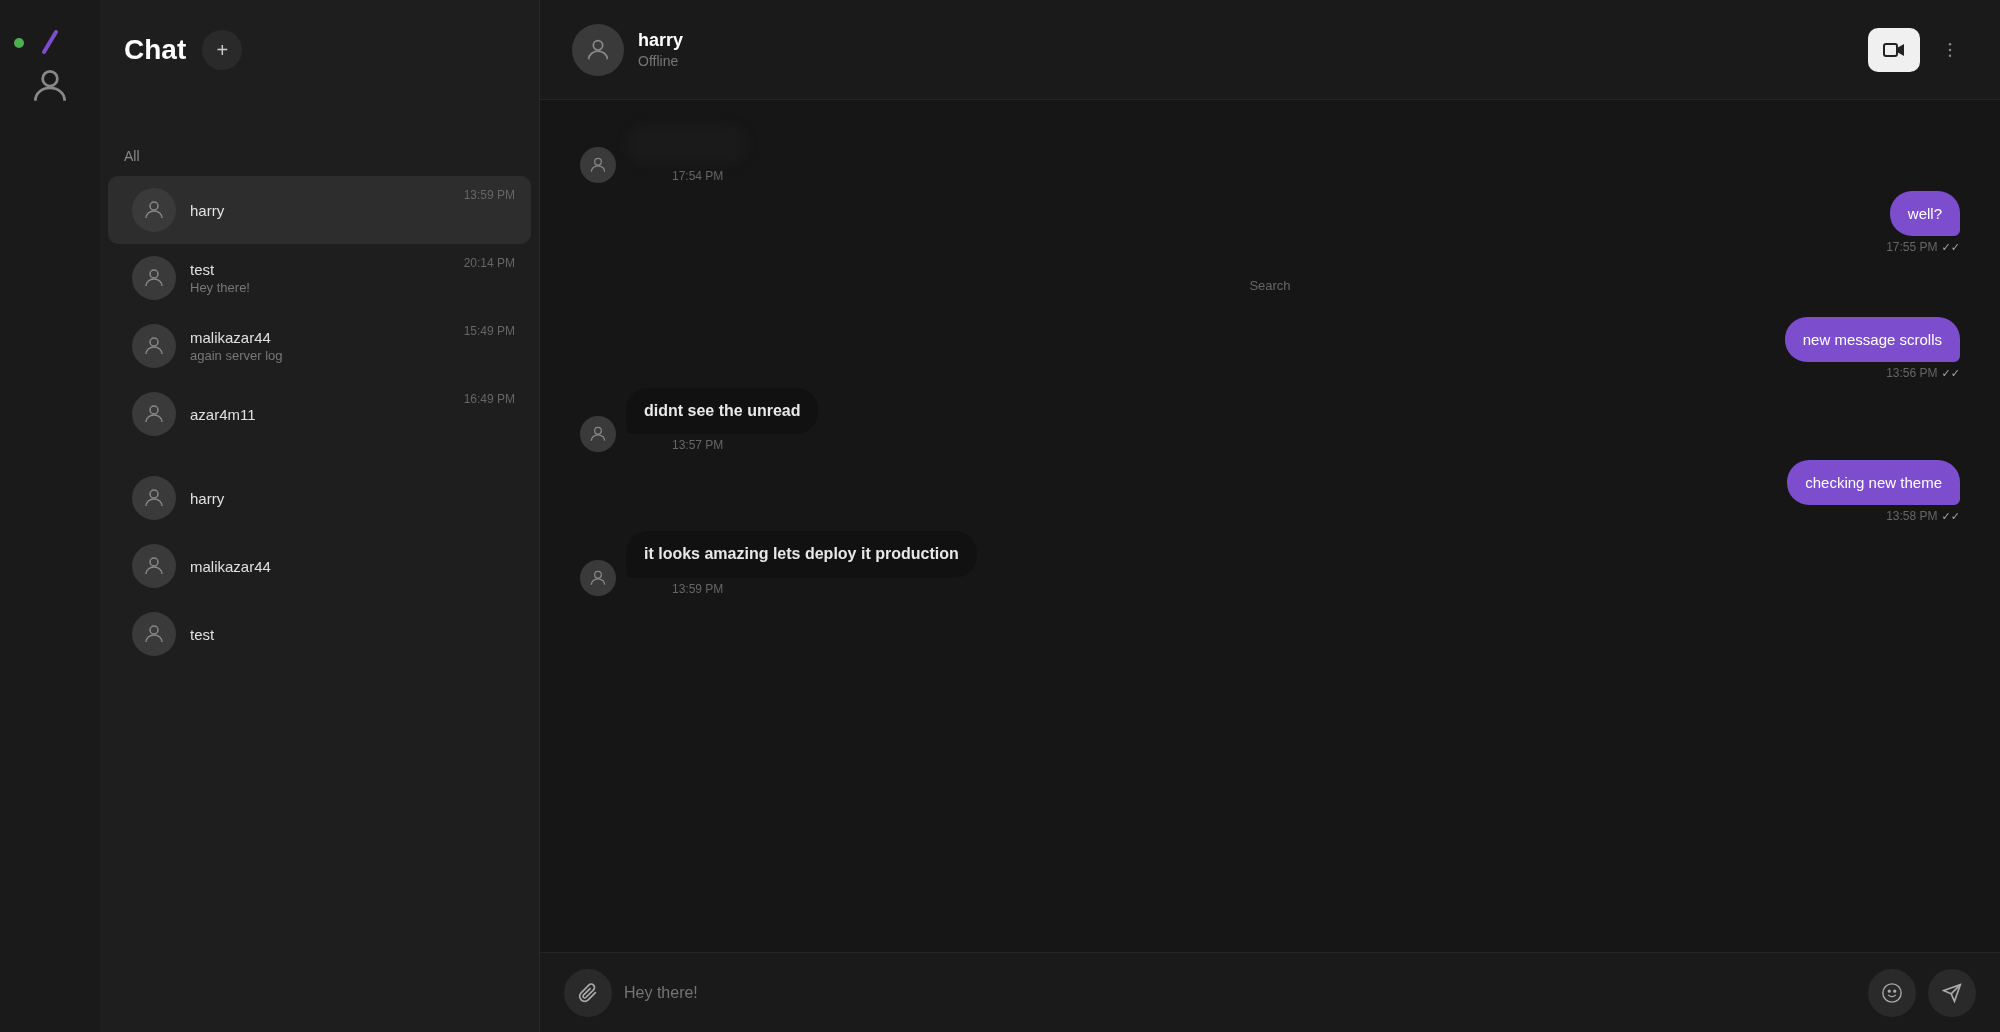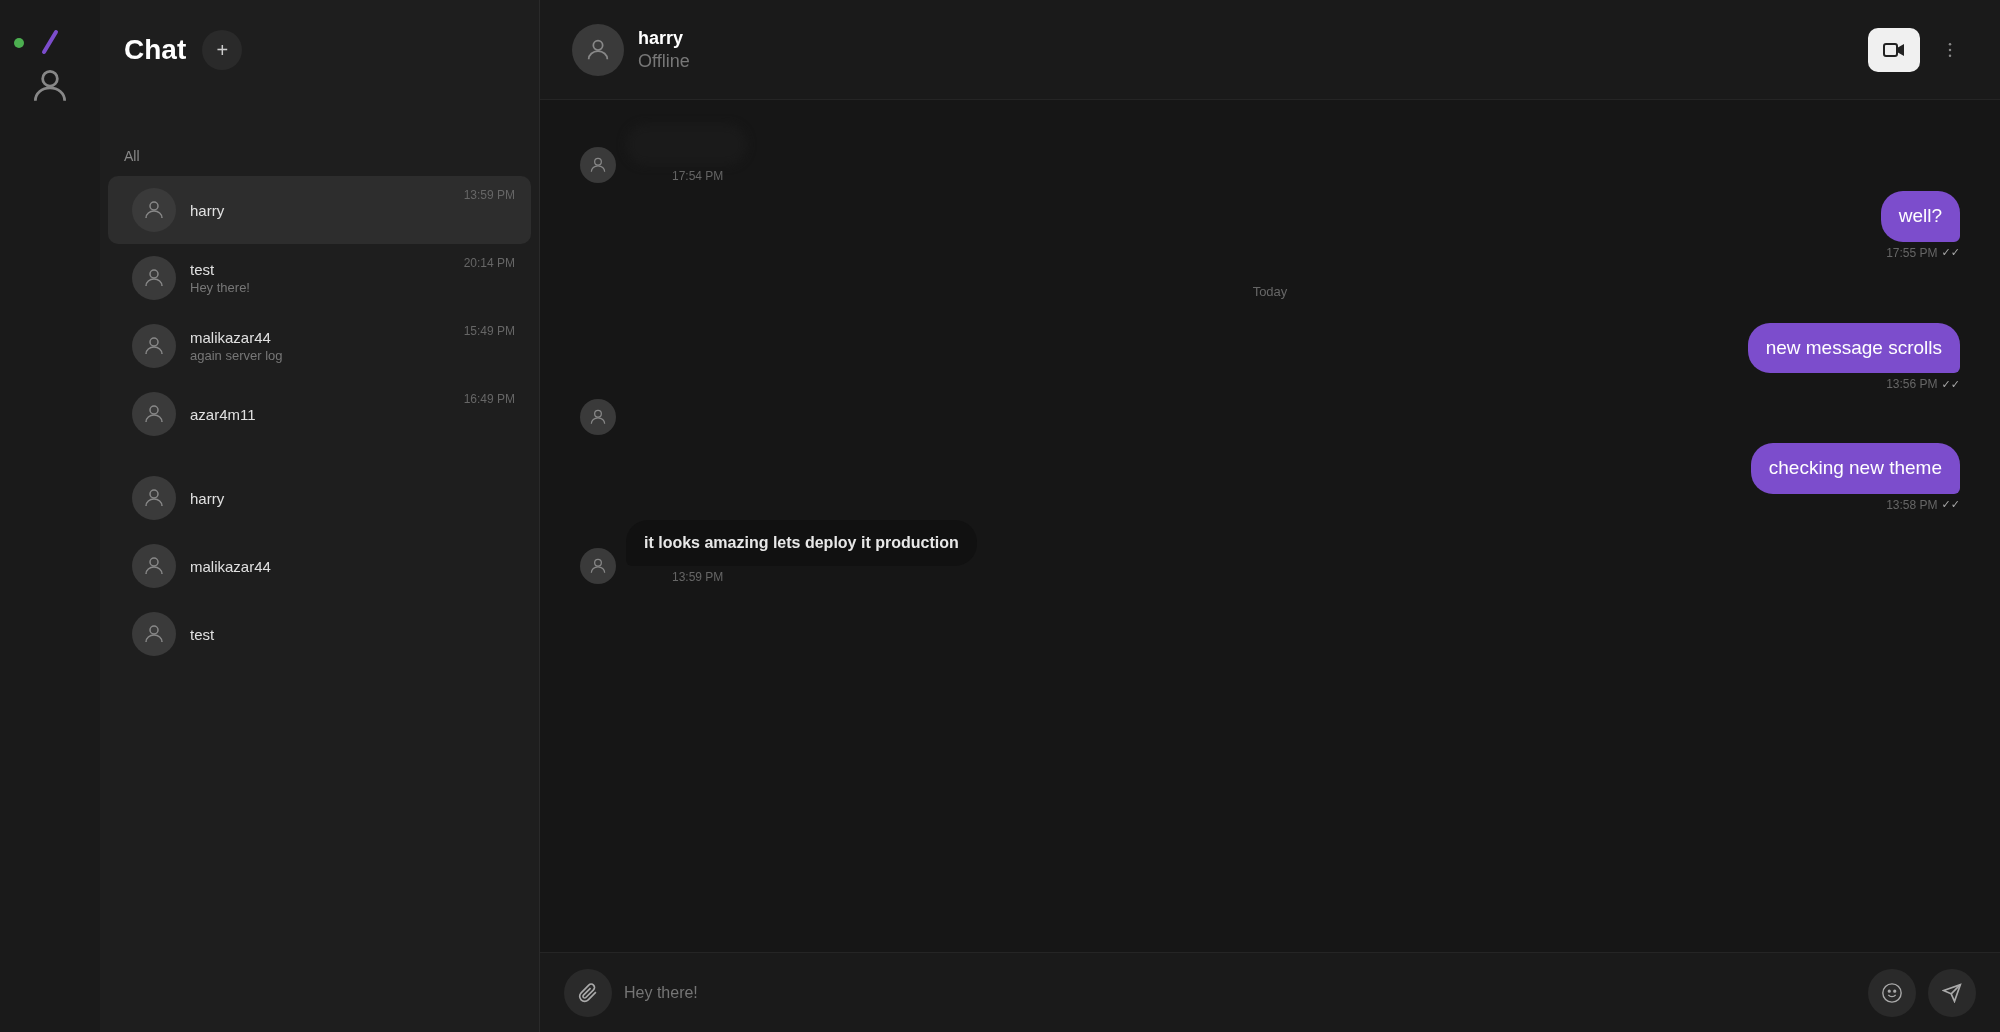--- a/index.html
+++ b/index.html
@@ -212,21 +212,21 @@
       width: 28px;
       height: 28px;
     }
     .contact-info { flex: 1; }
     .contact-name {
       font-size: 18px;
       font-weight: 600;
       color: #ffffff;
     }
     .contact-status {
-      font-size: 18px;
+      font-size: 14px;
       color: #777;
       margin-top: 2px;
     }
     .header-actions {
       display: flex;
       align-items: center;
       gap: 12px;
     }
     .video-btn {
       width: 52px;
@@ -285,21 +285,21 @@
       align-items: center;
       justify-content: center;
       color: #888;
     }
     .msg-avatar svg { width: 20px; height: 20px; }
 
     .bubble {
       max-width: 480px;
       padding: 12px 18px;
       border-radius: 22px;
-      font-size: 19px;
+      font-size: 15px;
       line-height: 1.4;
     }
     .bubble.sent {
       background: #7c4dcc;
       color: #fff;
       border-bottom-right-radius: 6px;
     }
     .bubble.dark-received {
       background: #111111;
       color: #e8e8e8;
@@ -572,38 +572,42 @@
     <div class="message-bubble-wrap sent">
       <div style="display:flex;flex-direction:column;align-items:flex-end;">
         <div class="bubble sent">well?</div>
         <div class="msg-meta sent">
           17:55 PM
           <span class="check-icon">✓✓</span>
         </div>
       </div>
     </div>
 
-    <div class="date-divider">Today</div>
+    <div class="date-divider">Search</div>
 
     <div class="message-bubble-wrap sent">
       <div style="display:flex;flex-direction:column;align-items:flex-end;">
         <div class="bubble sent">new message scrolls</div>
         <div class="msg-meta sent">
           13:56 PM
           <span class="check-icon">✓✓</span>
         </div>
       </div>
     </div>
 
     <div class="message-bubble-wrap received">
       <div class="msg-avatar">
         <svg viewBox="0 0 24 24" fill="none" stroke="currentColor" stroke-width="1.5">
             <circle cx="12" cy="8" r="4"></circle>
             <path d="M4 20c0-4 3.6-7 8-7s8 3 8 7"></path>
           </svg>
+      </div>
+      <div style="display:flex;flex-direction:column;">
+        <div class="bubble dark-received">didnt see the unread</div>
+        <div class="msg-meta received">13:57 PM</div>
       </div>
     </div>
 
     <div class="message-bubble-wrap sent">
       <div style="display:flex;flex-direction:column;align-items:flex-end;">
         <div class="bubble sent">checking new theme</div>
         <div class="msg-meta sent">
           13:58 PM
           <span class="check-icon">✓✓</span>
         </div>

